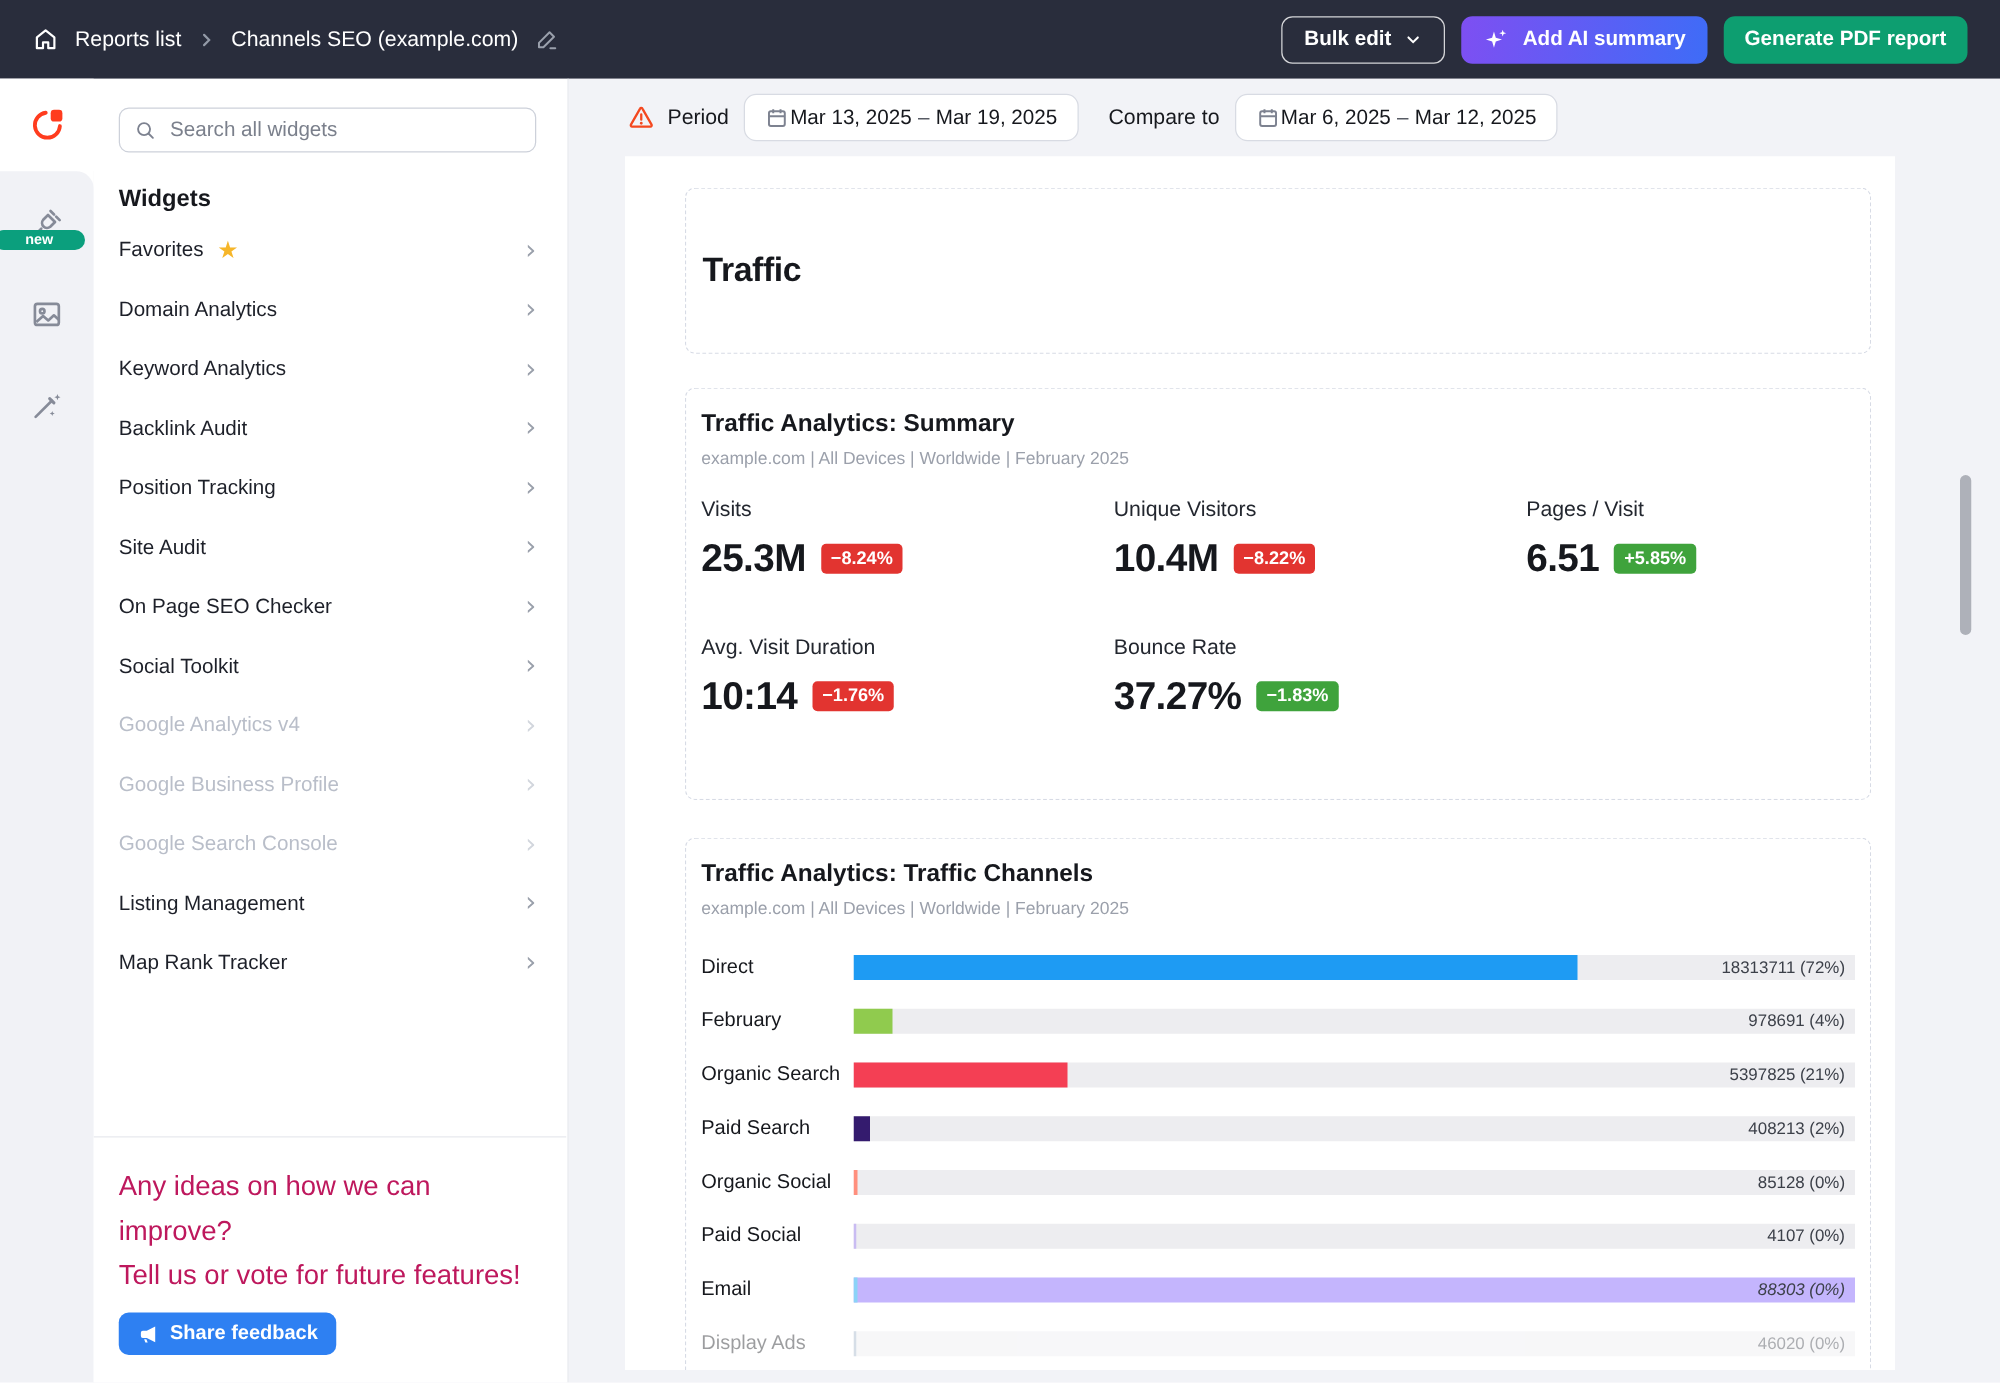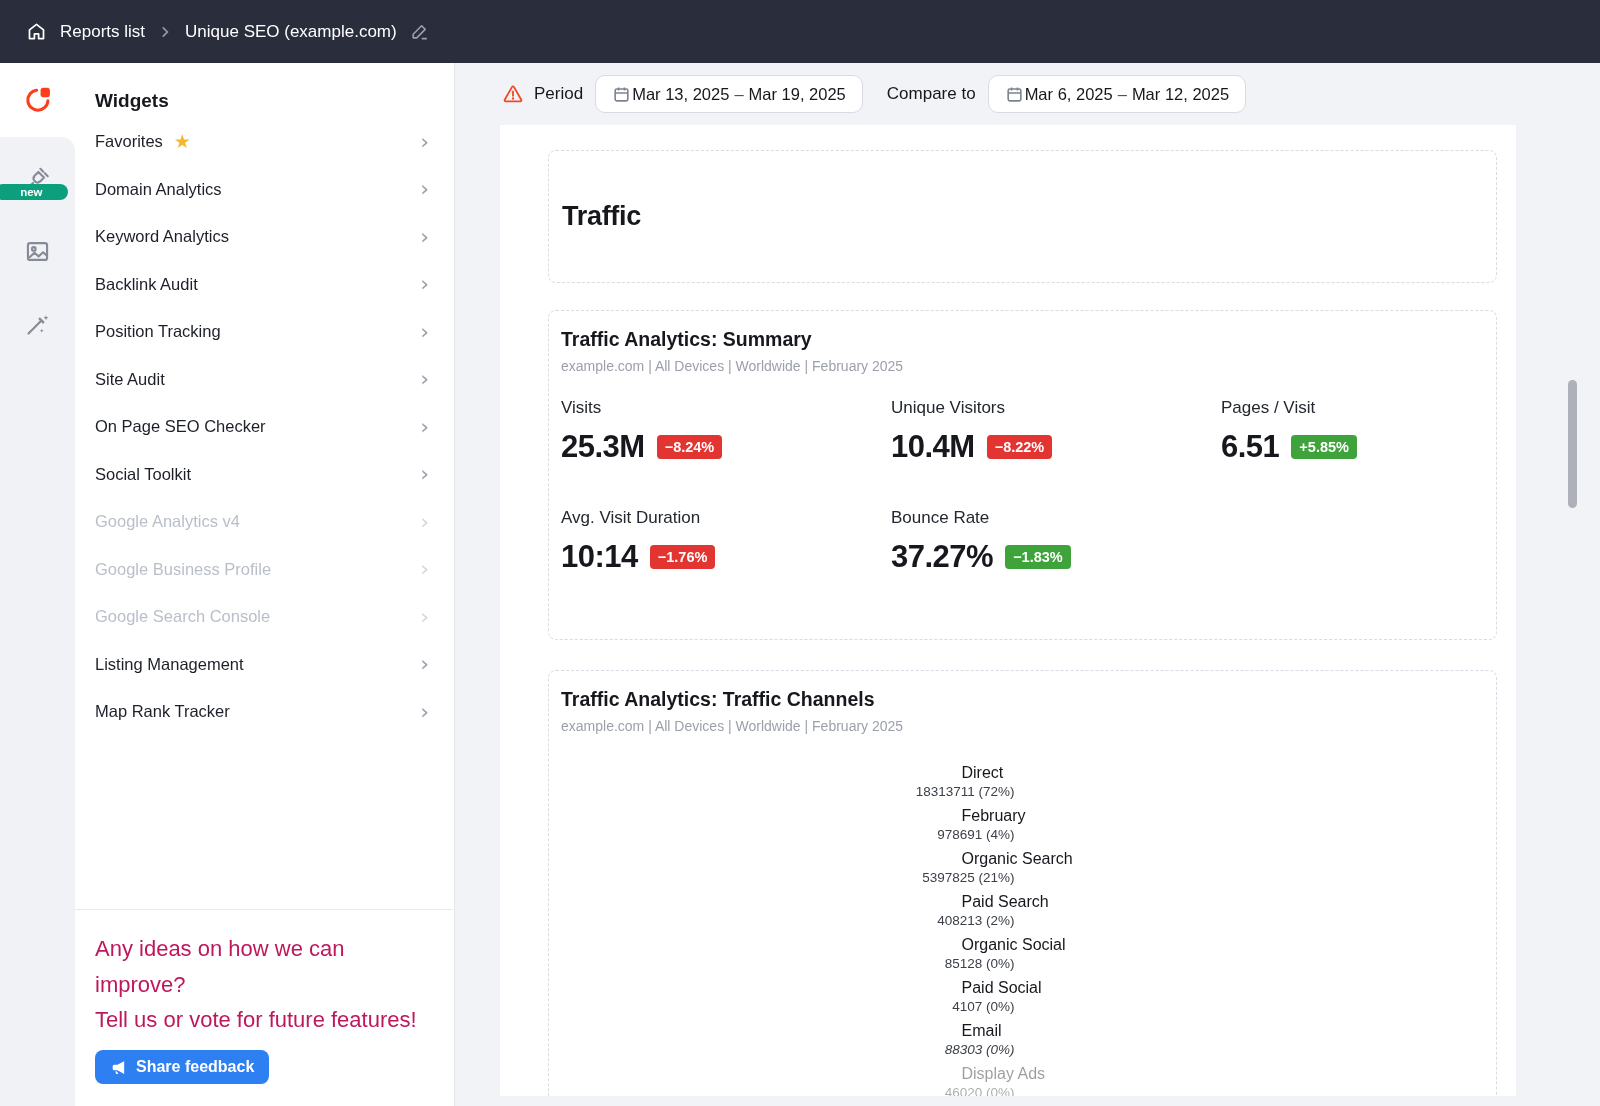--- a/index.html
+++ b/index.html
@@ -83,21 +83,21 @@
   .metrics { margin-top:24px; display:grid; grid-template-columns:330px 330px 1fr; row-gap:43px; }
   .m-label { font-size:17px; color:#23272f; margin-bottom:11px; }
   .m-row { display:flex; align-items:center; gap:12px; }
   .m-value { font-size:31px; font-weight:700; letter-spacing:-0.5px; color:#16181d; }
   .m-badge { font-size:14.5px; font-weight:700; color:#fff; padding:4px 8px; border-radius:4px; }
   .m-badge.negative { background:#e23430; }
   .m-badge.positive { background:#3fa33c; }
 
   .block-channels { height:560px; padding:17px 12px; }
   .ch-bars { margin-top:30px; }
-  .ch-row { display:flex; align-items:center; height:20px; margin-bottom:23px;flex-direction:column; }
+  .ch-row { display:flex; align-items:center; height:20px; margin-bottom:23px; }
   .ch-label { width:122px; font-size:16px; color:#16181d; flex:none; }
   .ch-track { flex:1; position:relative; height:20px; background:#ededf0; }
   .ch-fill { position:absolute; left:0; top:0; bottom:0; }
   .ch-value { position:absolute; right:8px; top:0; line-height:20px; font-size:13.5px; color:#3c4049; white-space:nowrap; }
   .ch-row.faded { opacity:.42; }
 
   .scroll-thumb { position:absolute; left:1568px; top:380px; width:9px; height:128px;
                   background:#aeb1b9; border-radius:5px; cursor:pointer; }
 </style>
 </head>
@@ -111,27 +111,45 @@
         <svg width="21" height="21" viewBox="0 0 24 24" fill="none" stroke="#ffffff" stroke-width="2" stroke-linejoin="round">
             <path d="M4 10.2 12 3.8l8 6.4V20h-5.6v-5.2h-4.8V20H4z"></path>
           </svg>
       </span>
       <span class="crumb">Reports list</span>
       <span class="sep">
         <svg width="14" height="14" viewBox="0 0 24 24" fill="none" stroke="#9299a6" stroke-width="3" stroke-linecap="round">
             <path d="M9 5l7 7-7 7"></path>
           </svg>
       </span>
-      <span class="tb-title">Unique SEO (example.com)</span>
+      <span class="tb-title">Channels SEO (example.com)</span>
       <span class="icon-btn">
         <svg width="19" height="19" viewBox="0 0 24 24" fill="none" stroke="#9aa0ac" stroke-width="2" stroke-linejoin="round">
             <path d="M14.7 4.8l4.5 4.5L8.5 20H4v-4.5z"></path>
             <path d="M15.5 21h5" stroke-linecap="round"></path>
           </svg>
       </span>
+    </div>
+    <div class="tb-right">
+      <button class="btn btn-bulk">
+        <span>Bulk edit</span>
+        <svg width="15" height="15" viewBox="0 0 24 24" fill="none" stroke="#ffffff" stroke-width="2.6" stroke-linecap="round">
+            <path d="M6 9.5l6 6 6-6"></path>
+          </svg>
+      </button>
+      <button class="btn btn-ai">
+        <svg width="22" height="22" viewBox="0 0 24 24" fill="#ffffff">
+            <path d="M10 4.5 11.6 10 17 11.6 11.6 13.2 10 18.7 8.4 13.2 3 11.6 8.4 10z"></path>
+            <path d="M17.6 3l.8 2.3L20.7 6l-2.3.8-.8 2.2-.7-2.2L14.6 6l2.3-.7z"></path>
+          </svg>
+        <span>Add AI summary</span>
+      </button>
+      <button class="btn btn-pdf">
+        <span>Generate PDF report</span>
+      </button>
     </div>
   </header>
 
   <nav class="rail">
     <div class="rail-active">
       <svg width="28" height="28" viewBox="0 0 24 24" fill="none">
           <path d="M20.5 12.7A8.6 8.6 0 1 1 10.8 3.6" stroke="#ff3c1e" stroke-width="2.6" stroke-linecap="round"></path>
           <rect x="14.2" y="1.6" width="8" height="8" rx="2.3" fill="#ff3c1e"></rect>
         </svg>
     </div>
@@ -156,20 +174,27 @@
             <path d="M4 20 15.5 8.5"></path>
             <path d="M14 7l3 3" stroke-width="2.2"></path>
             <path d="M19.5 3.8l.6 1.6 1.6.6-1.6.6-.6 1.6-.6-1.6-1.6-.6 1.6-.6z" fill="#868b98" stroke="none"></path>
             <path d="M15.8 15.8l.5 1.3 1.3.5-1.3.5-.5 1.3-.5-1.3-1.3-.5 1.3-.5z" fill="#868b98" stroke="none"></path>
           </svg>
       </div>
     </div>
   </nav>
 
   <aside class="panel">
+    <div class="search-box">
+      <svg width="18" height="18" viewBox="0 0 24 24" fill="none" stroke="#7d8290" stroke-width="2" stroke-linecap="round">
+          <circle cx="11" cy="11" r="6.4"></circle>
+          <path d="M16 16l4.4 4.4"></path>
+        </svg>
+      <input type="text" placeholder="Search all widgets" style="">
+    </div>
     <div class="panel-heading">Widgets</div>
     <div class="side-list">
         <div class="side-item">
           <span>Favorites</span>
           <span class="star">★</span>
           <span class="chev">›</span>
         </div>
         <div class="side-item">
           <span>Domain Analytics</span>
           <span class="chev">›</span>

